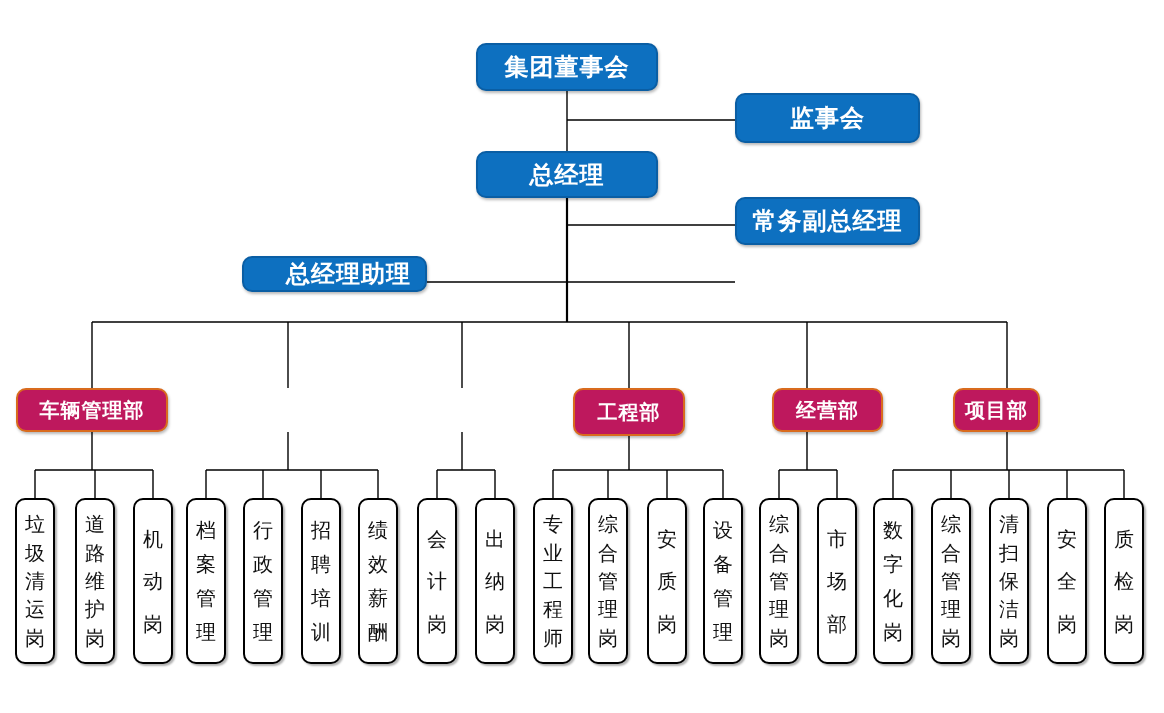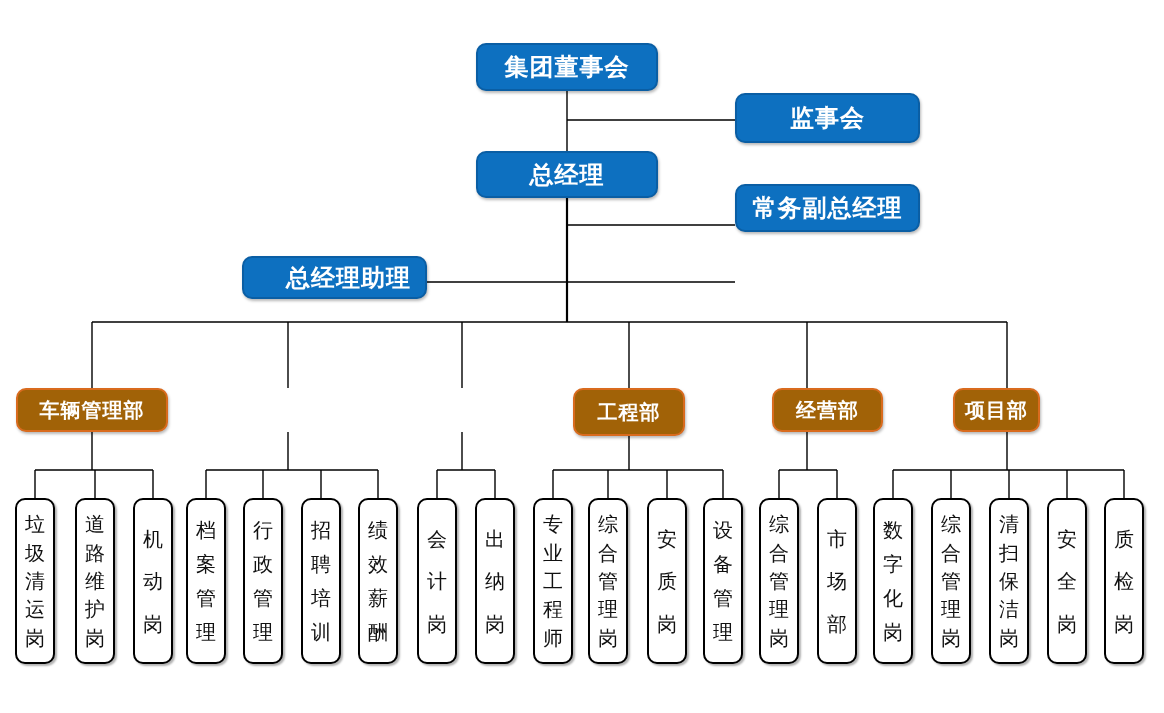--- a/index.html
+++ b/index.html
@@ -33,21 +33,21 @@
     background: #0D70C0;
     border: 2px solid #0A5EA4;
     border-radius: 10px;
     color: #ffffff;
     font-size: 24px;
     font-weight: bold;
     letter-spacing: 1px;
     box-shadow: 1px 2px 3px rgba(0,0,0,0.28);
   }
   .node-dept {
-    background: #a16207;
+    background: #be185d;
     border: 2px solid #D96B1E;
     border-radius: 10px;
     color: #ffffff;
     font-size: 20px;
     font-weight: bold;
     letter-spacing: 1px;
     box-shadow: 1px 2px 3px rgba(0,0,0,0.28);
   }
   .node-pos {
     background: #ffffff;
@@ -129,22 +129,22 @@
       <line x1="951" y1="470" x2="951" y2="498"></line>
       <line x1="1009" y1="470" x2="1009" y2="498"></line>
       <line x1="1067" y1="470" x2="1067" y2="498"></line>
       <line x1="1124" y1="470" x2="1124" y2="498"></line>
     </g>
   </svg>
 
   <div class="node node-blue" style="left:476px; top:43px;  width:182px; height:48px;">集团董事会</div>
   <div class="node node-blue" style="left:476px; top:151px; width:182px; height:47px;">总经理</div>
   <div class="node node-blue" style="left:735px; top:93px;  width:185px; height:50px;">监事会</div>
-  <div class="node node-blue" style="left:735px; top:184px; width:185px; height:48px;">常务副总经理</div>
-  <div class="node node-blue" style="left:242px; top:256px; width:185px; height:43px;padding-left:28px;">总经理助理</div>
+  <div class="node node-blue" style="left:735px; top:197px; width:185px; height:48px;">常务副总经理</div>
+  <div class="node node-blue" style="left:242px; top:256px; width:185px; height:36px;padding-left:28px;">总经理助理</div>
 
   <div class="node node-dept" style="left:16px;  top:388px; width:152px; height:44px;">车辆管理部</div>
   <div class="node node-dept" style="left:573px; top:388px; width:112px; height:48px;">工程部</div>
   <div class="node node-dept" style="left:752px; top:388px; width:111px; height:44px;margin-left:20px;">经营部</div>
   <div class="node node-dept" style="left:953px; top:388px; width:87px; height:44px;">项目部</div>
 
   <div class="node node-pos" style="left:15px;   top:498px; width:40px; height:166px;">
       <div class="v-text">
         <span>垃</span>
         <span>圾</span>

